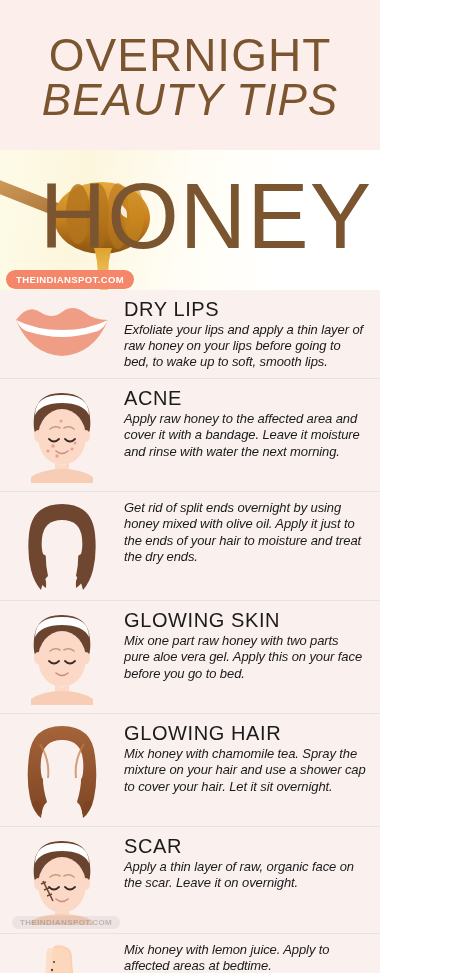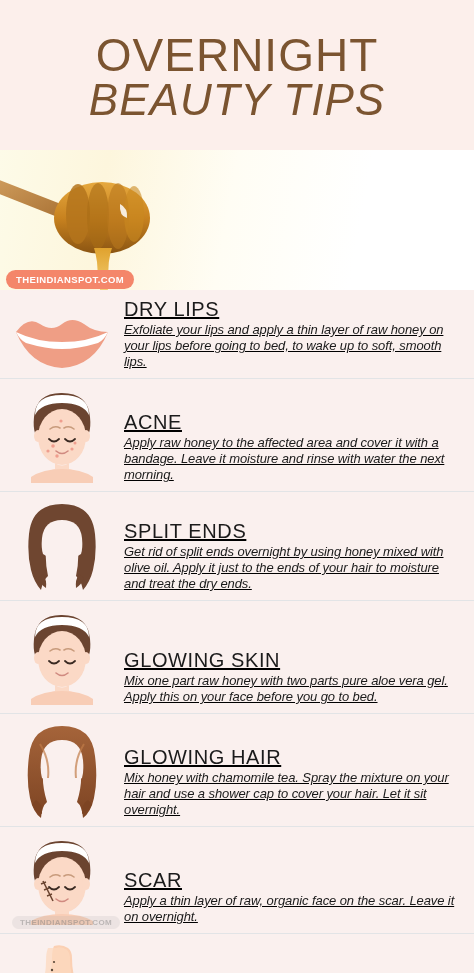--- a/index.html
+++ b/index.html
@@ -1,21 +1,21 @@
 <!DOCTYPE html>
 <html><head>
 <meta charset="utf-8">
 <style>
   html,body{margin:0;padding:0;}
   body{
     width:474px;height:973px;overflow:hidden;
     background:#ffffff;
     font-family:"Liberation Sans", sans-serif;
   }
-  .page{position:relative;width:474px;height:973px;background:#0c4a6e;}
+  .page{position:relative;width:380px;height:973px;background:#0c4a6e;}
 
   
   .header{
     position:relative;height:150px;background:#fcefeb;
     display:flex;flex-direction:column;align-items:center;justify-content:center;
     padding-top:4px;box-sizing:border-box;
   }
   .header .line{
     color:#7b5430;font-weight:400;letter-spacing:1px;line-height:0.98;
     font-size:45px;white-space:nowrap;
@@ -36,22 +36,22 @@
   .watermark-badge{
     position:absolute;left:6px;top:120px;
     background:#f4866a;color:#ffffff;border-radius:10px;
     font-size:9.5px;font-weight:700;letter-spacing:.4px;
     padding:4px 10px 4px 10px;z-index:4;
   }
 
   
   .tips{position:relative;background:#faf0ee;}
   .tip{
-    position:relative;display:flex;align-items:flex-end;
-    padding:8px 8px 8px 0;box-sizing:border-box;text-decoration:underline;
+    position:relative;display:flex;align-items:flex-start;
+    padding:8px 8px 8px 0;box-sizing:border-box;
   }
   .tip + .tip{border-top:1px solid #e2e4e6;}
   .tip .icon-cell{
     width:124px;min-width:124px;display:flex;align-items:flex-start;
     justify-content:center;padding-top:2px;box-sizing:border-box;
   }
   .tip .text-cell{flex:1;padding-right:6px;}
   .tip h3{
     margin:0 0 1px 0;font-size:20px;font-weight:400;color:#1b1b1b;
     letter-spacing:.6px;line-height:1.15;
@@ -107,20 +107,21 @@
       <path d="M0 22 L72 50 L66 62 L0 36 Z" fill="url(#stickG)"></path>
       <ellipse cx="108" cy="62" rx="48" ry="36" fill="url(#headG)"></ellipse>
       <ellipse cx="84" cy="58" rx="12" ry="30" fill="#b4741c" opacity=".85"></ellipse>
       <ellipse cx="104" cy="60" rx="11" ry="33" fill="#a96c16" opacity=".6"></ellipse>
       <ellipse cx="124" cy="60" rx="11" ry="33" fill="#b9781e" opacity=".6"></ellipse>
       <ellipse cx="140" cy="58" rx="10" ry="28" fill="#c9881f" opacity=".6"></ellipse>
       <path d="M126 48 q8 4 7 14 q-8 -2 -7 -14Z" fill="#ffffff" opacity=".85"></path>
       <path d="M100 92 q6 20 2 36 l14 0 q-4 -18 2 -36 Z" fill="url(#dripG)"></path>
       <path d="M104 120 q3 8 2 14 l8 0 q-2 -8 0 -14 Z" fill="#f2cd76"></path>
     </svg>
+    <div class="honey-word">HONEY</div>
     <div class="watermark-badge">THEINDIANSPOT.COM</div>
   </div>
 
   <div class="tips">
 
     <div class="tip t-lips">
       <div class="icon-cell">
         <svg width="96" height="58" viewBox="0 0 96 58">
           <path d="M2 20 q12 -16 24 -8 q12 8 22 0 q10 -8 22 0 q10 8 24 8 q-14 34 -46 36 q-32 -2 -46 -36Z" fill="#ef9e85"></path>
           <path d="M2 20 q20 10 46 10 q26 0 46 -10 q-4 8 -10 11 q-20 6 -36 6 q-16 0 -36 -6 q-6 -3 -10 -11Z" fill="#ffffff"></path>
@@ -164,21 +165,20 @@
     <div class="tip t-split">
       <div class="icon-cell">
         <svg width="86" height="90" viewBox="0 0 86 90">
           <path d="M43 2 q30 0 33 30 q2 20 -2 36 q-3 12 -10 20 q-2 -10 -7 -14 q3 -14 2 -26 q-8 6 -16 6 q-8 0 -16 -6 q-1 12 2 26 q-5 4 -7 14 q-7 -8 -10 -20 q-4 -16 -2 -36 q3 -30 33 -30Z" fill="#6f4630"></path>
           <path d="M43 18 q18 0 20 18 q1 10 -1 16 q-8 6 -19 6 q-11 0 -19 -6 q-2 -6 -1 -16 q2 -18 20 -18Z" fill="#faf0ee"></path>
           <path d="M24 72 q4 6 3 14 q-6 -4 -8 -10 Z" fill="#6f4630"></path>
           <path d="M60 72 q-4 6 -3 14 q6 -4 8 -10 Z" fill="#6f4630"></path>
         </svg>
       </div>
       <div class="text-cell">
-        <h3>SPLIT ENDS</h3>
         <p>Get rid of split ends overnight by using honey mixed with olive oil. Apply it just to the ends of your hair to moisture and treat the dry ends.</p>
       </div>
     </div>
 
     <div class="tip t-glow">
       <div class="icon-cell">
         <svg width="90" height="94" viewBox="0 0 90 94">
           <path d="M45 4 q26 0 28 24 q1 10 -1 16 l-54 0 q-2 -6 -1 -16 q2 -24 27 -24Z" fill="#6b4430"></path>
           <path d="M18 26 q0 -20 27 -20 q27 0 27 20 q-6 -12 -27 -12 q-21 0 -27 12Z" fill="#ffffff"></path>
           <ellipse cx="45" cy="48" rx="24" ry="28" fill="#fbd9c6"></ellipse>

